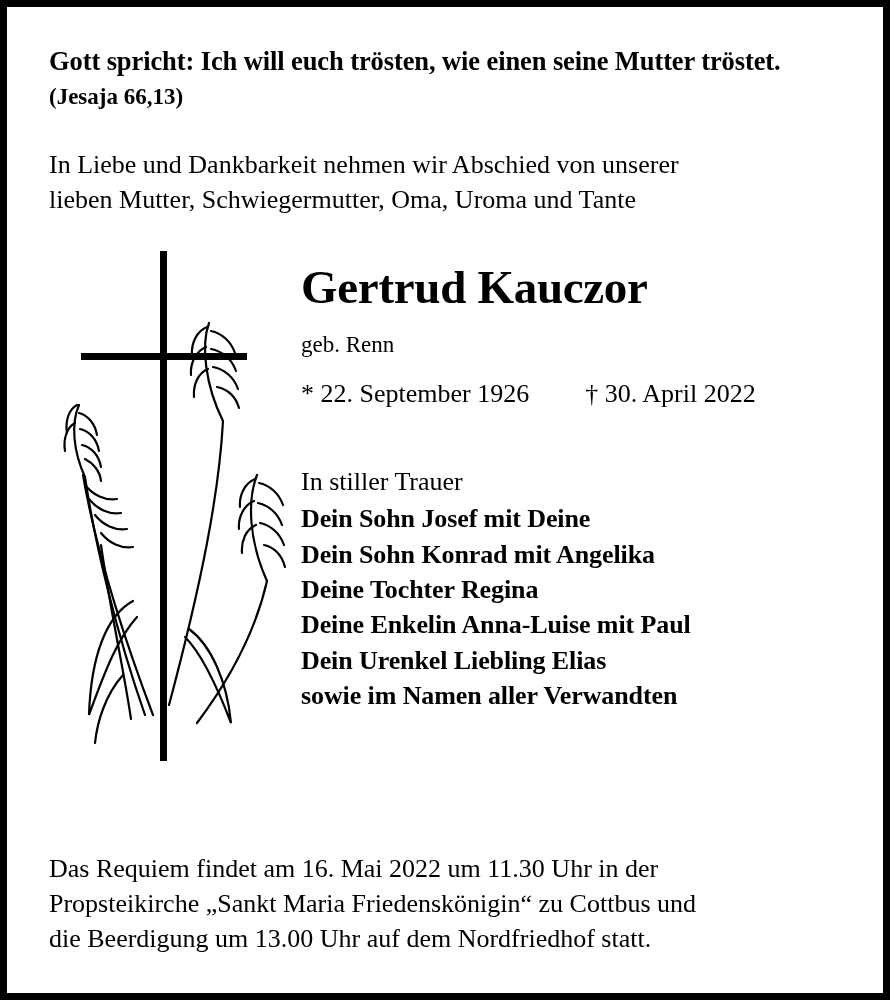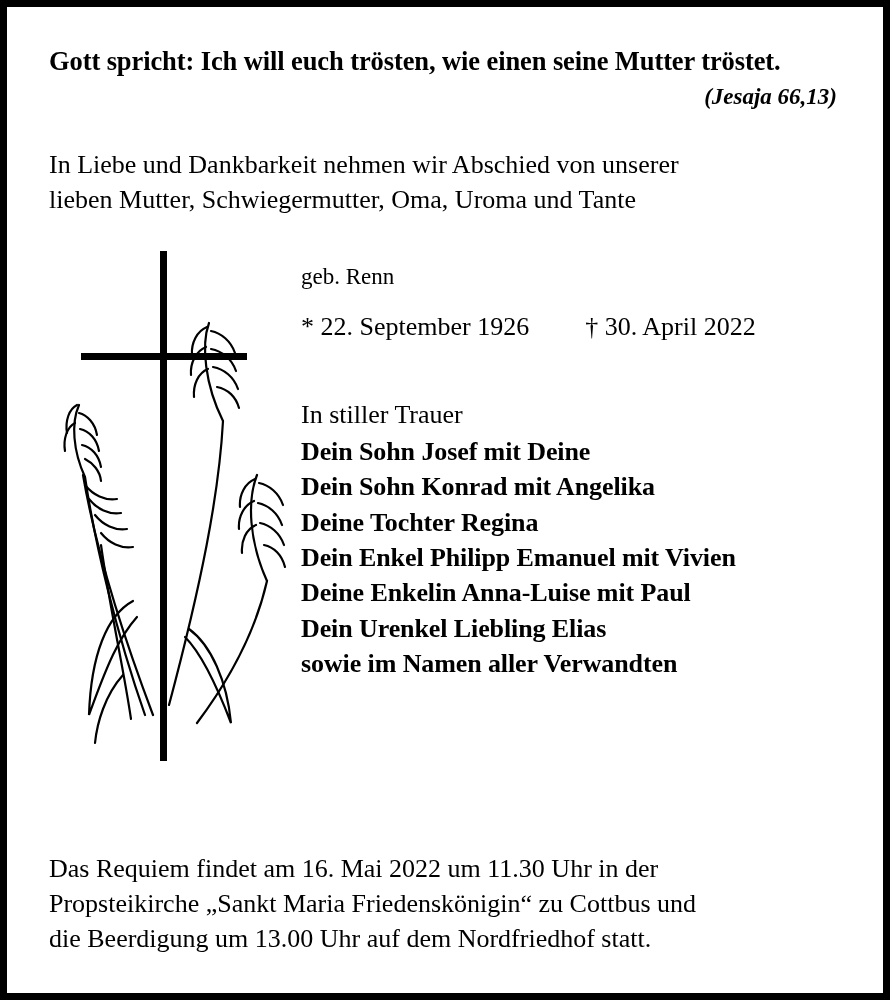--- a/index.html
+++ b/index.html
@@ -25,23 +25,21 @@
   }
   .verse {
     font-size: 26.5px;
     font-weight: bold;
     line-height: 1.25;
     letter-spacing: -0.1px;
     white-space: nowrap;
   }
   .verse-source {
     margin-top: 6px;
-    text-align: right;
     font-size: 23px;
-    font-style: italic;
     font-weight: bold;
     padding-right: 4px;
   }
   .intro {
     margin-top: 38px;
     font-size: 26px;
     line-height: 1.33;
   }
   .main-block {
     position: relative;
@@ -158,33 +156,33 @@
           <path d="M24 232 C 34 300, 56 390, 84 470"></path>
           <path d="M40 300 C 50 370, 62 420, 70 474"></path>
 
           <path d="M72 356 C 46 370, 30 410, 28 470 C 46 420, 58 392, 76 372"></path>
           <path d="M128 384 C 150 400, 166 436, 170 478 C 154 436, 140 408, 124 392"></path>
           <path d="M62 430 C 44 450, 36 478, 34 498"></path>
         </g>
       </svg>
     </div>
 
+    <div class="deceased-name">Gertrud Kauczor</div>
     <div class="maiden-name">geb. Renn</div>
     <div class="dates">
       <span>* 22. September 1926</span>
       <span>† 30. April 2022</span>
     </div>
 
     <div class="mourning-label">In stiller Trauer</div>
 
     <div class="mourners">
       <div class="mourner">Dein Sohn Josef mit Deine</div>
       <div class="mourner">Dein Sohn Konrad mit Angelika</div>
       <div class="mourner">Deine Tochter Regina</div>
-      <div class="mourner">Dein Enkel Philipp Emanuel mit Vivien</div>
       <div class="mourner">Deine Enkelin Anna-Luise mit Paul</div>
       <div class="mourner">Dein Urenkel Liebling Elias</div>
       <div class="mourner">sowie im Namen aller Verwandten</div>
     </div>
   </div>
 
   <div class="footer">
     <div>Das Requiem findet am 16. Mai 2022 um 11.30 Uhr in der</div>
     <div>Propsteikirche „Sankt Maria Friedenskönigin“ zu Cottbus und</div>
     <div>die Beerdigung um 13.00 Uhr auf dem Nordfriedhof statt.</div>

